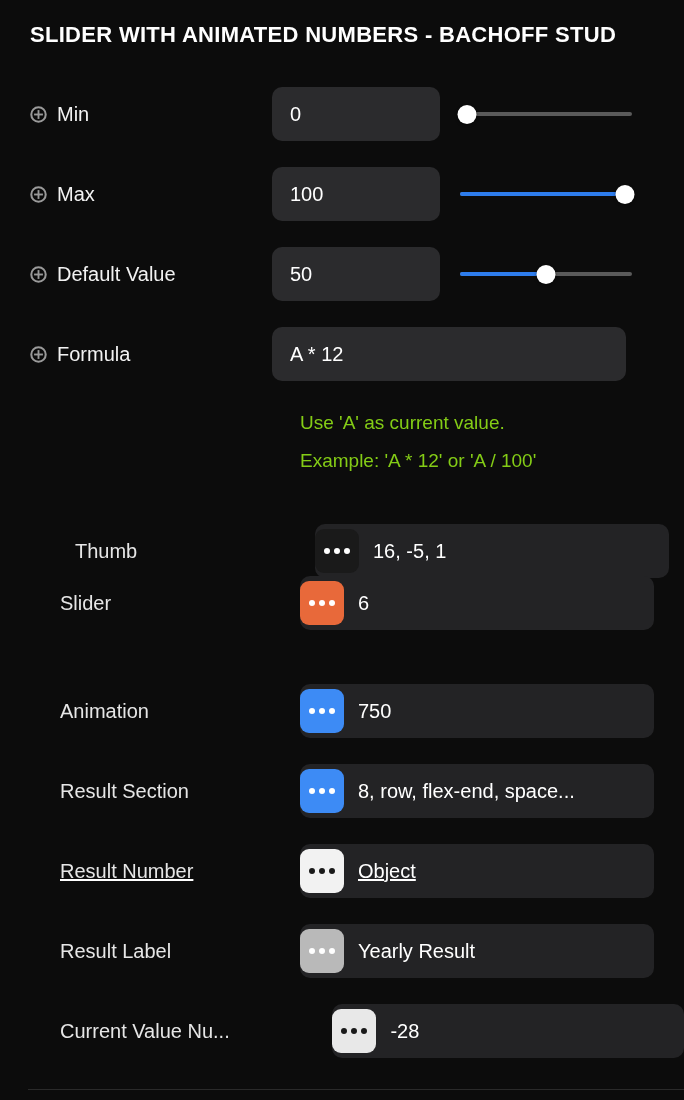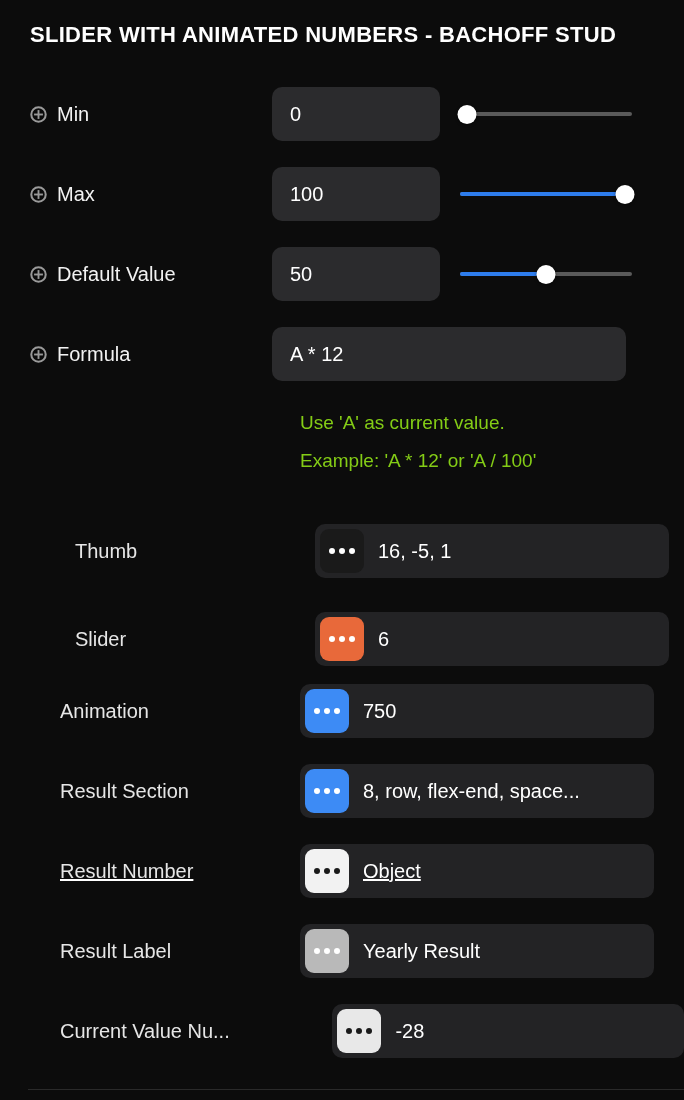--- a/index.html
+++ b/index.html
@@ -147,21 +147,20 @@
   }
 
   .style-field {
     box-sizing: border-box;
     width: 354px;
     height: 54px;
     background: #232325;
     border-radius: 10px;
     display: flex;
     align-items: center;
-    padding-left: 5px;
     overflow: hidden;
   }
 
   .dots-badge {
     width: 44px;
     height: 44px;
     border-radius: 9px;
     flex: 0 0 44px;
     display: flex;
     align-items: center;
@@ -274,21 +273,21 @@
     <div class="style-field">
       <div class="dots-badge" style="background:#1a1a1a;">
         <i style="background:#ffffff;"></i>
           <i style="background:#ffffff;"></i>
           <i style="background:#ffffff;"></i>
       </div>
       <span class="style-value">16, -5, 1</span>
     </div>
   </div>
 
-  <div class="style-row" style="top:612px;justify-content:center;">
+  <div class="style-row" style="top:576px;">
     <div class="label-col">
       <span class="prop-label">Slider</span>
     </div>
     <div class="style-field">
       <div class="dots-badge" style="background:#e8693a;">
         <i style="background:#ffffff;"></i>
           <i style="background:#ffffff;"></i>
           <i style="background:#ffffff;"></i>
       </div>
       <span class="style-value">6</span>

